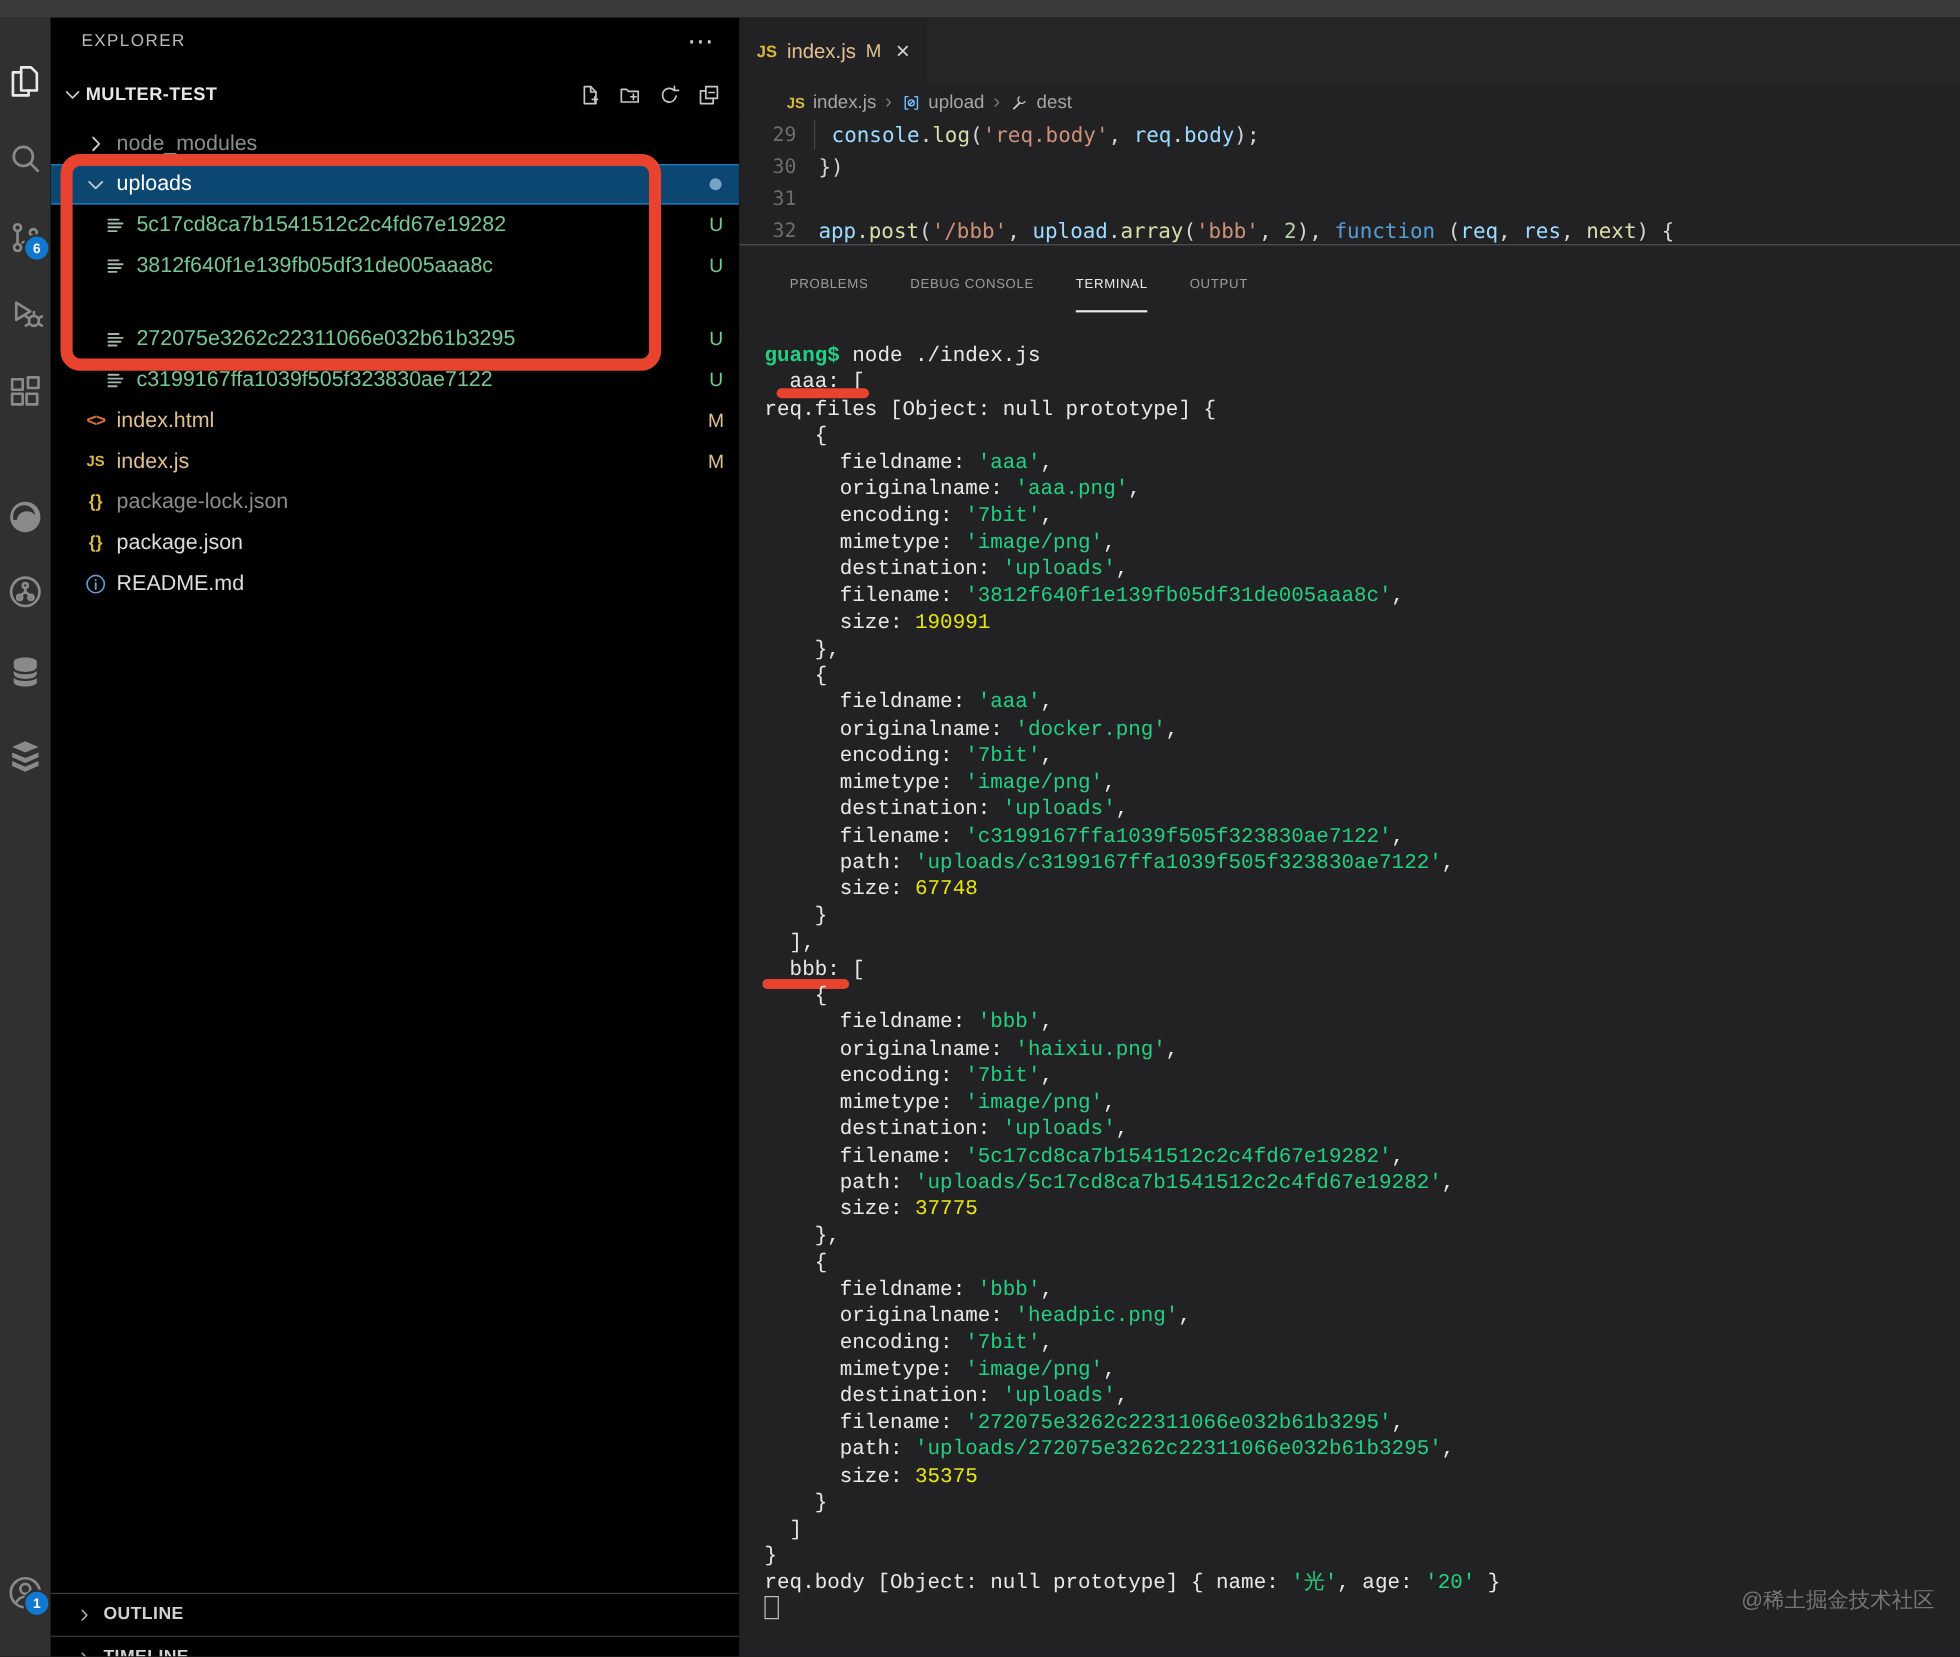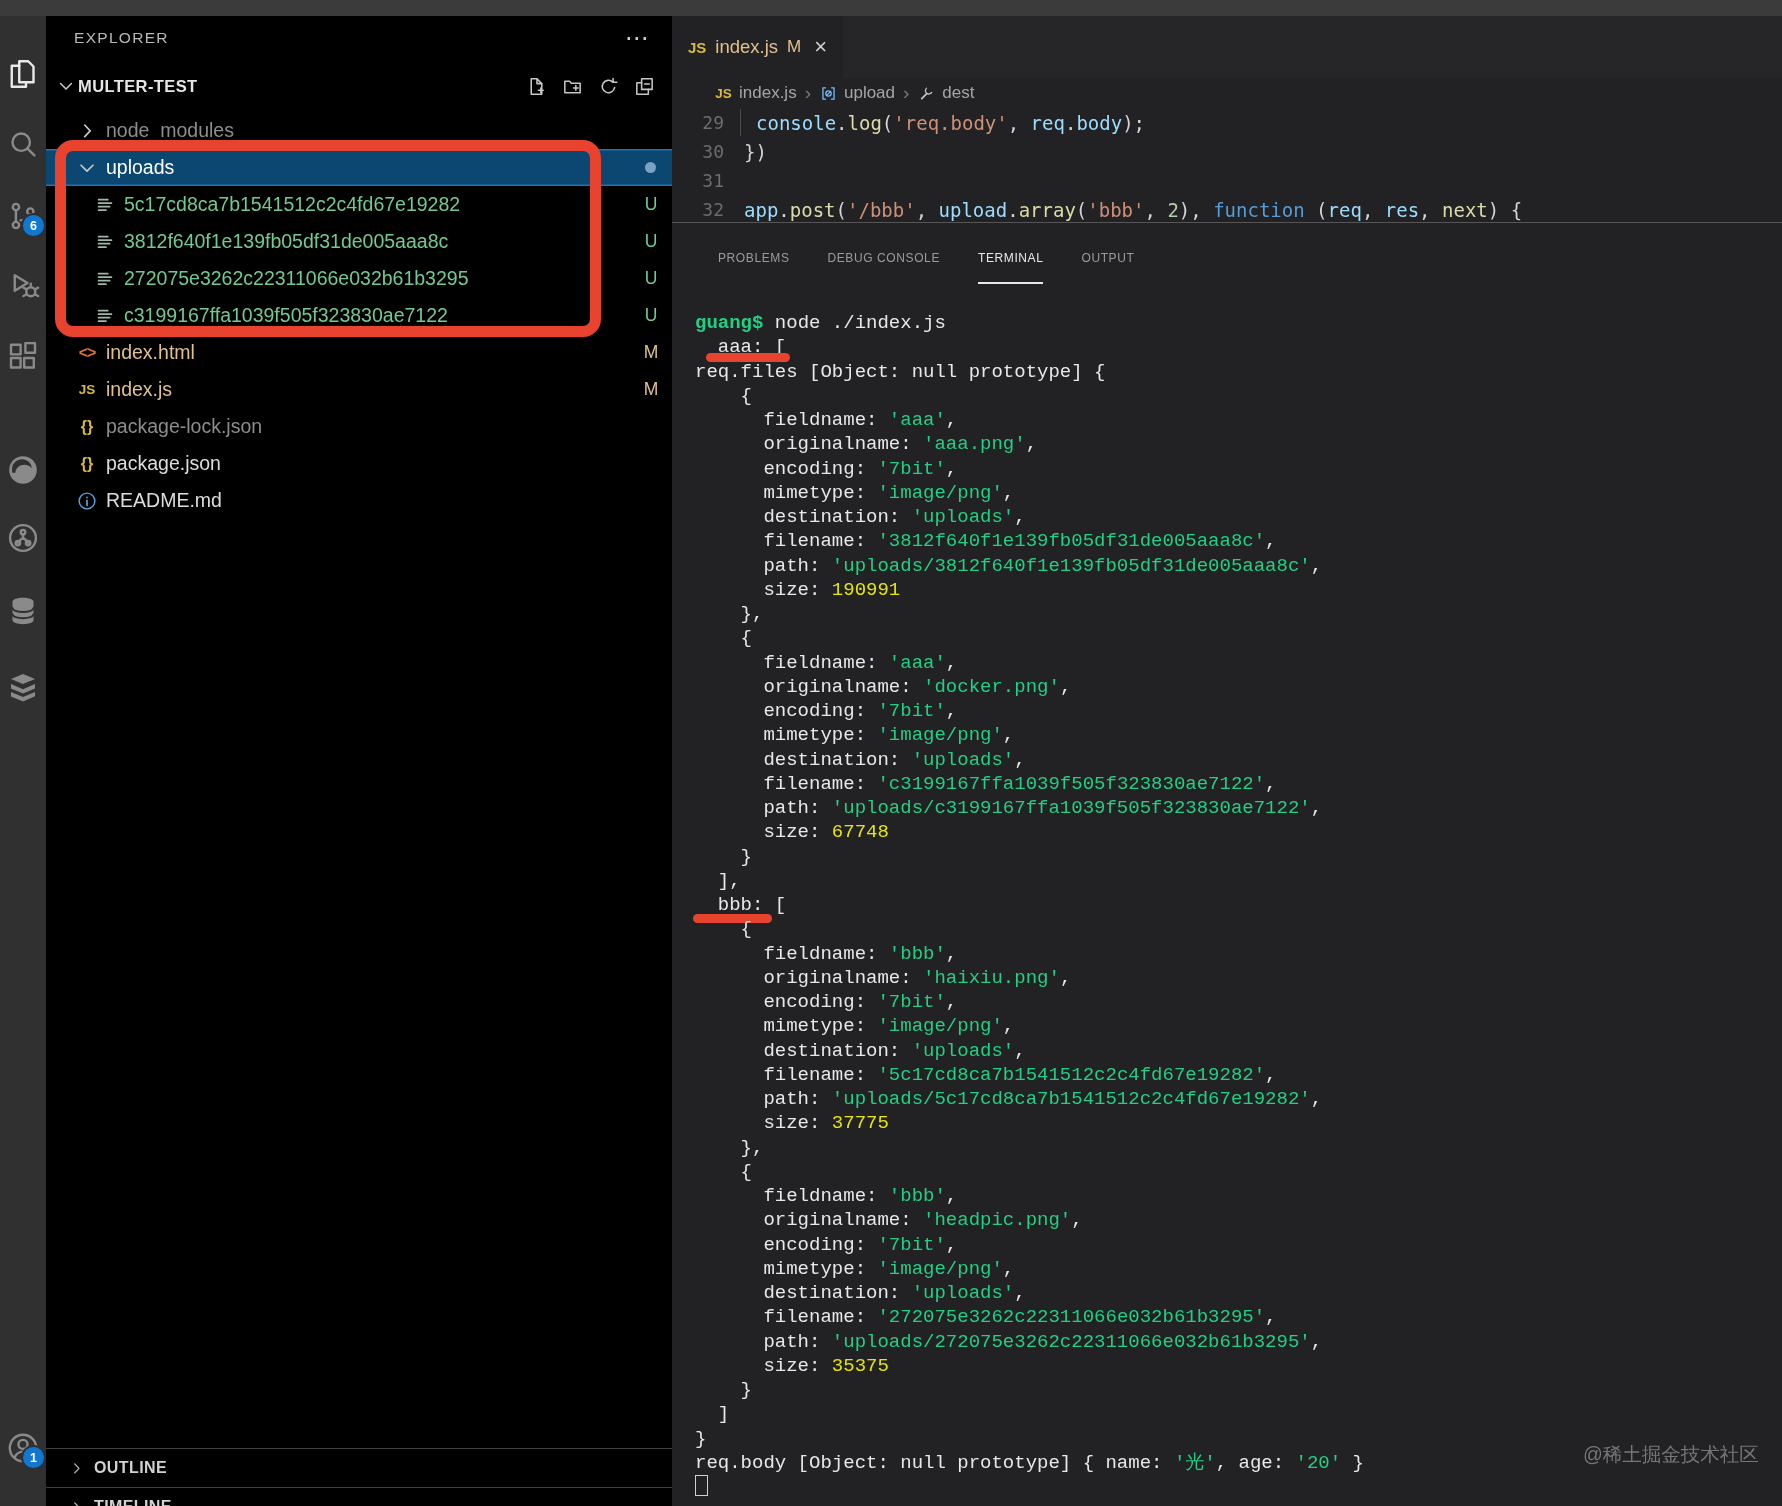--- a/index.html
+++ b/index.html
@@ -232,21 +232,21 @@
         </div>
         <div class="tree-row" style="padding-left: 48px;">
           <span class="slot ic-hash">
             <svg viewBox="0 0 24 24" fill="none" stroke="currentColor" stroke-width="1.6" stroke-linecap="round" stroke-linejoin="round">
               <path d="M5 6.2h10M5 10h14M5 13.8h12M5 17.6h8" stroke-width="1.9"></path>
             </svg>
           </span>
           <span class="tree-label g-untracked">3812f640f1e139fb05df31de005aaa8c</span>
           <span class="row-badge g-untracked">U</span>
         </div>
-        <div class="tree-row" style="padding-left: 48px;">
+        <div class="tree-row" style="padding-left: 48px; margin-top: 30px;">
           <span class="slot ic-hash">
             <svg viewBox="0 0 24 24" fill="none" stroke="currentColor" stroke-width="1.6" stroke-linecap="round" stroke-linejoin="round">
               <path d="M5 6.2h10M5 10h14M5 13.8h12M5 17.6h8" stroke-width="1.9"></path>
             </svg>
           </span>
           <span class="tree-label g-untracked">272075e3262c22311066e032b61b3295</span>
           <span class="row-badge g-untracked">U</span>
         </div>
         <div class="tree-row" style="padding-left: 48px;">
           <span class="slot ic-hash">
@@ -378,21 +378,20 @@
           <div class="term-line"><span class="tp">guang$</span><span class="tw"> node ./index.js</span></div>
           <div class="term-line"><span class="tw">  aaa: [</span><span class="red-underline" style="left: 11px; top: 18px; width: 84px;"></span></div>
           <div class="term-line"><span class="tw">req.files [Object: null prototype] {</span></div>
           <div class="term-line"><span class="tw">    {</span></div>
           <div class="term-line"><span class="tw">      fieldname: </span><span class="ts">'aaa'</span><span class="tw">,</span></div>
           <div class="term-line"><span class="tw">      originalname: </span><span class="ts">'aaa.png'</span><span class="tw">,</span></div>
           <div class="term-line"><span class="tw">      encoding: </span><span class="ts">'7bit'</span><span class="tw">,</span></div>
           <div class="term-line"><span class="tw">      mimetype: </span><span class="ts">'image/png'</span><span class="tw">,</span></div>
           <div class="term-line"><span class="tw">      destination: </span><span class="ts">'uploads'</span><span class="tw">,</span></div>
           <div class="term-line"><span class="tw">      filename: </span><span class="ts">'3812f640f1e139fb05df31de005aaa8c'</span><span class="tw">,</span></div>
-          <div class="term-line"><span class="tw">      path: </span><span class="ts">'uploads/3812f640f1e139fb05df31de005aaa8c'</span><span class="tw">,</span></div>
           <div class="term-line"><span class="tw">      size: </span><span class="tn">190991</span></div>
           <div class="term-line"><span class="tw">    },</span></div>
           <div class="term-line"><span class="tw">    {</span></div>
           <div class="term-line"><span class="tw">      fieldname: </span><span class="ts">'aaa'</span><span class="tw">,</span></div>
           <div class="term-line"><span class="tw">      originalname: </span><span class="ts">'docker.png'</span><span class="tw">,</span></div>
           <div class="term-line"><span class="tw">      encoding: </span><span class="ts">'7bit'</span><span class="tw">,</span></div>
           <div class="term-line"><span class="tw">      mimetype: </span><span class="ts">'image/png'</span><span class="tw">,</span></div>
           <div class="term-line"><span class="tw">      destination: </span><span class="ts">'uploads'</span><span class="tw">,</span></div>
           <div class="term-line"><span class="tw">      filename: </span><span class="ts">'c3199167ffa1039f505f323830ae7122'</span><span class="tw">,</span></div>
           <div class="term-line"><span class="tw">      path: </span><span class="ts">'uploads/c3199167ffa1039f505f323830ae7122'</span><span class="tw">,</span></div>

